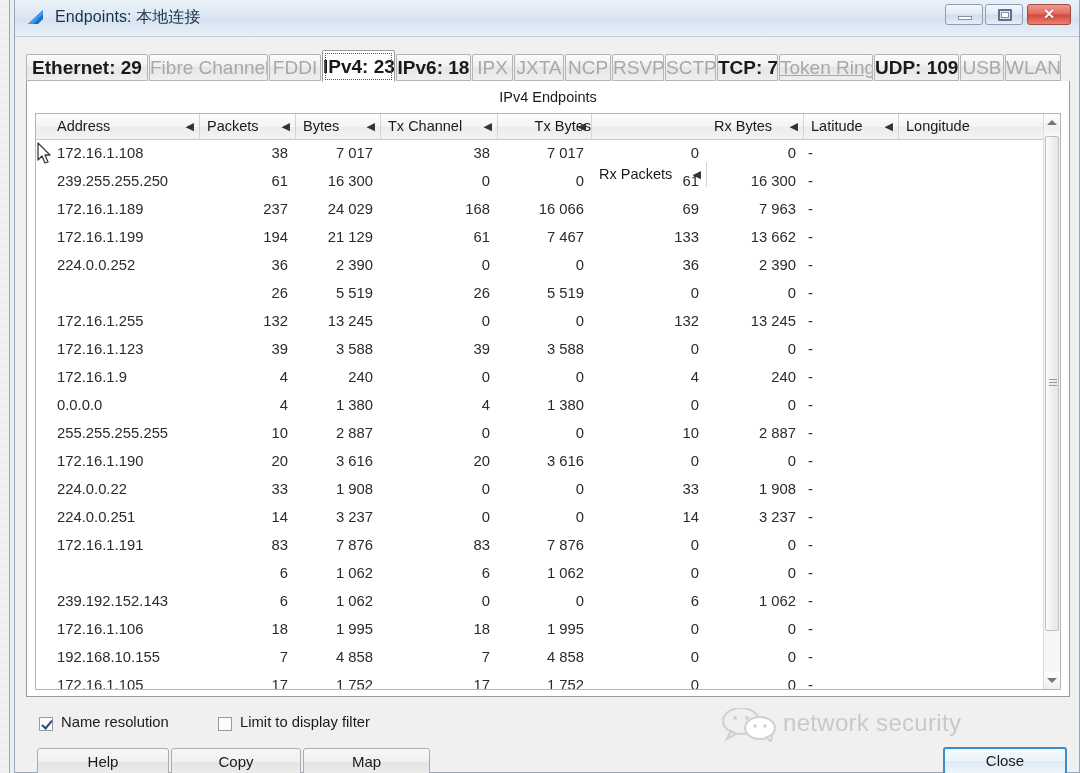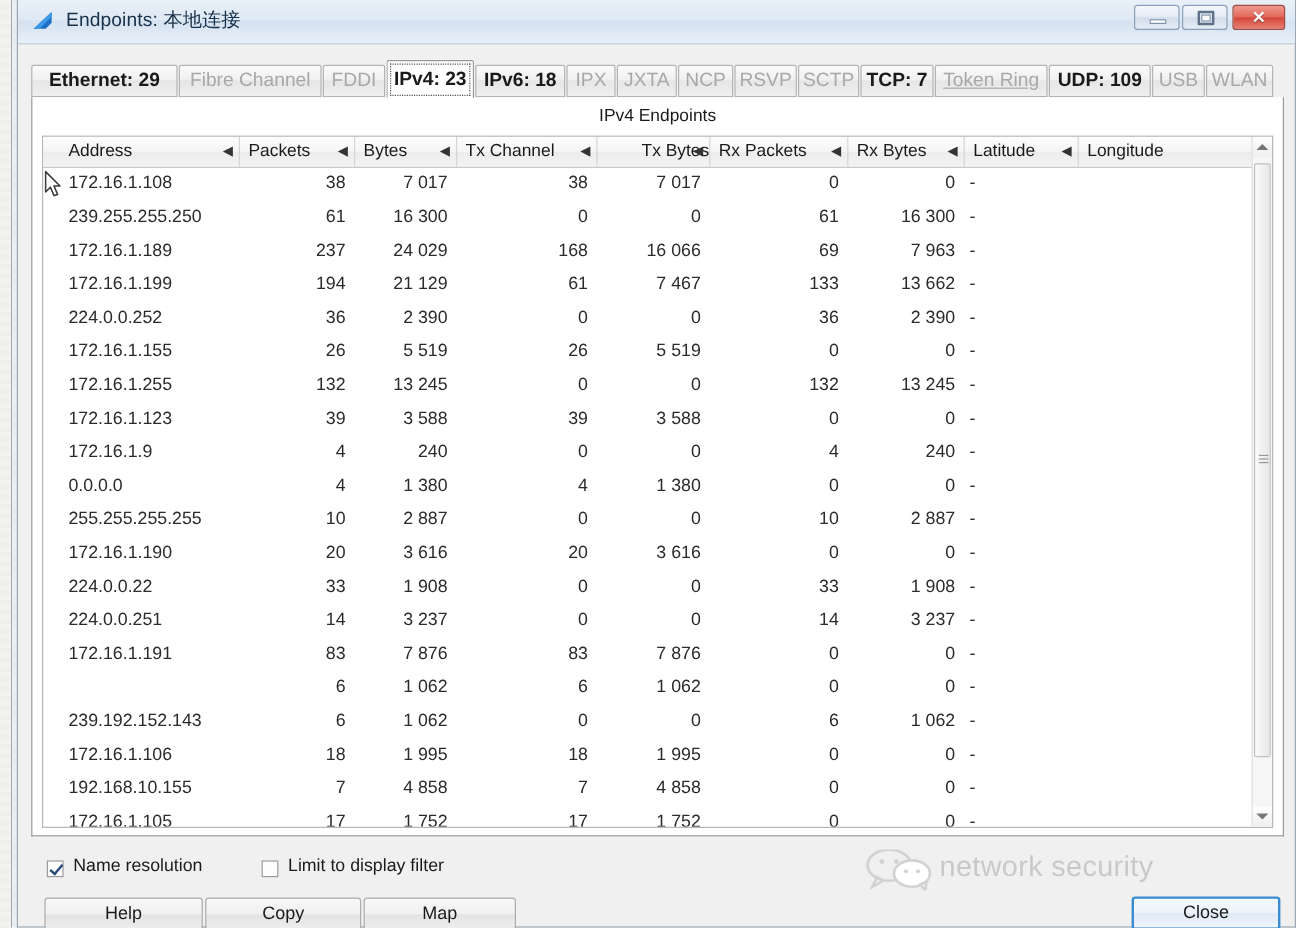--- a/index.html
+++ b/index.html
@@ -89,21 +89,21 @@
   
   #tabstrip {
     position: absolute; left: 11px; top: 50px; width: 1044px; height: 32px;
   }
   .tab {
     position: absolute; top: 4px; height: 27px;
     box-sizing: border-box;
     background: linear-gradient(to bottom, #fbfbfb 0%, #f0f0f0 45%, #e6e6e6 50%, #efefef 100%);
     border: 1px solid #b4b4b4;
     border-radius: 2px 2px 0 0;
-    font-size: 16px;
+    font-size: 19px;
     color: #1a1a1a;
     text-align: center;
     line-height: 25px;
     white-space: nowrap;
     overflow: hidden;
   }
   .tab.disabled { color: #a8a8a8; }
   .tab.bold { font-weight: bold; }
   .tab.active {
     top: 0px; height: 32px; line-height: 31px;
@@ -512,21 +512,21 @@
   <div id="panel">
     <div id="panel-title">IPv4 Endpoints</div>
 
     <div id="table-area">
       <div id="header-row">
           <div class="hcell" style="left: 14px; width: 150px;"><span>Address</span><span class="sortarrow">◀</span></div>
           <div class="hcell" style="left: 164px; width: 96px;"><span>Packets</span><span class="sortarrow">◀</span></div>
           <div class="hcell" style="left: 260px; width: 85px;"><span>Bytes</span><span class="sortarrow">◀</span></div>
           <div class="hcell" style="left: 345px; width: 117px;"><span>Tx Channel</span><span class="sortarrow">◀</span></div>
           <div class="hcell" style="left: 462px; width: 94px; text-align: right;"><span>Tx Bytes</span><span class="sortarrow">◀</span></div>
-          <div class="hcell" style="left: 556px; width: 115px;"><span>Rx Packets</span><span class="sortarrow">◀</span></div>
+          <div class="hcell" style="left: 556px; width: 115px; margin-top: 48px;"><span>Rx Packets</span><span class="sortarrow">◀</span></div>
           <div class="hcell" style="left: 671px; width: 97px;"><span>Rx Bytes</span><span class="sortarrow">◀</span></div>
           <div class="hcell" style="left: 768px; width: 95px;"><span>Latitude</span><span class="sortarrow">◀</span></div>
           <div class="hcell" style="left: 863px; width: 190px; border-right: none;"><span>Longitude</span></div>
         </div>
       <div id="rows">
           <div class="row">
             <div class="cell addr" style="left: 14px; width: 150px;">172.16.1.108</div>
             <div class="cell num" style="left: 164px; width: 88px;">38</div>
             <div class="cell num" style="left: 260px; width: 77px;">7 017</div>
             <div class="cell num" style="left: 345px; width: 109px;">38</div>
@@ -574,21 +574,20 @@
             <div class="cell num" style="left: 164px; width: 88px;">36</div>
             <div class="cell num" style="left: 260px; width: 77px;">2 390</div>
             <div class="cell num" style="left: 345px; width: 109px;">0</div>
             <div class="cell num" style="left: 462px; width: 86px;">0</div>
             <div class="cell num" style="left: 556px; width: 107px;">36</div>
             <div class="cell num" style="left: 671px; width: 89px;">2 390</div>
             <div class="cell dash" style="left: 772px; width: 14px;">-</div>
             <div class="cell dashr" style="left: 863px; width: 184px;">-</div>
           </div>
           <div class="row">
-            <div class="cell addr" style="left: 14px; width: 150px;">172.16.1.155</div>
             <div class="cell num" style="left: 164px; width: 88px;">26</div>
             <div class="cell num" style="left: 260px; width: 77px;">5 519</div>
             <div class="cell num" style="left: 345px; width: 109px;">26</div>
             <div class="cell num" style="left: 462px; width: 86px;">5 519</div>
             <div class="cell num" style="left: 556px; width: 107px;">0</div>
             <div class="cell num" style="left: 671px; width: 89px;">0</div>
             <div class="cell dash" style="left: 772px; width: 14px;">-</div>
             <div class="cell dashr" style="left: 863px; width: 184px;">-</div>
           </div>
           <div class="row">

